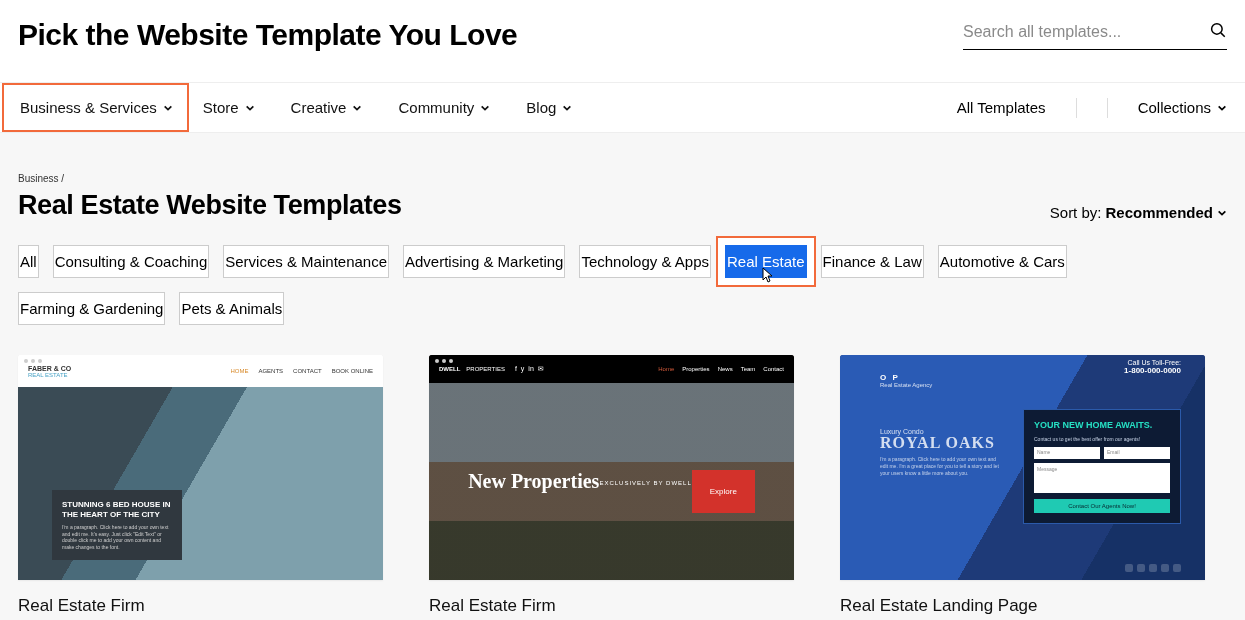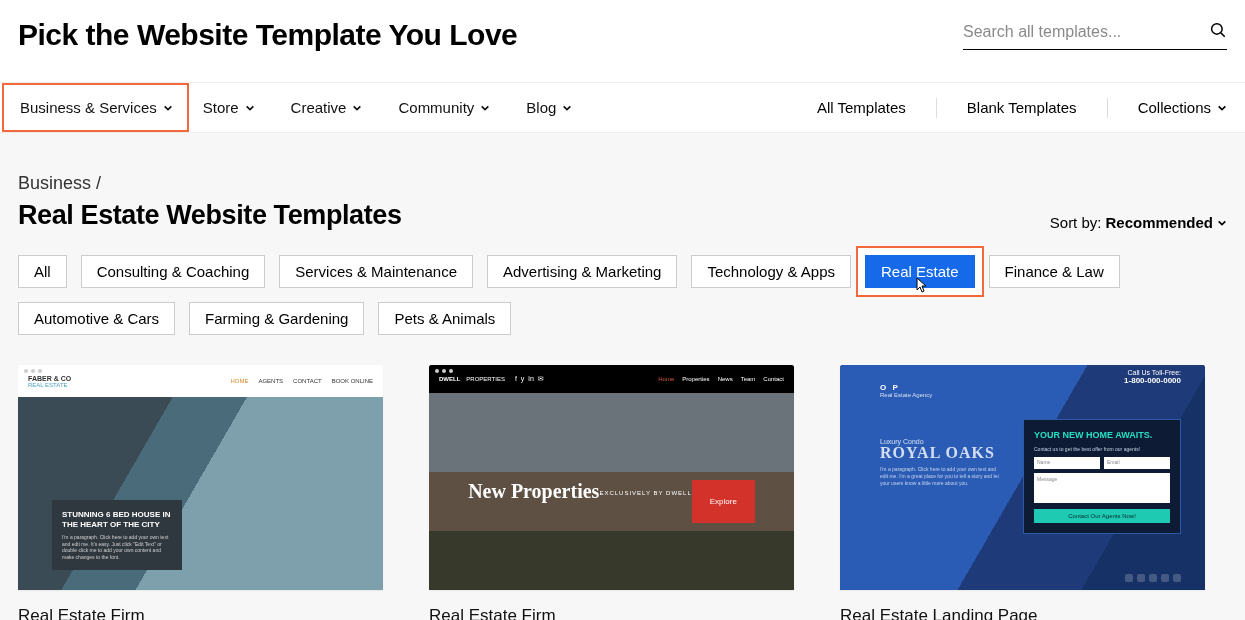--- a/index.html
+++ b/index.html
@@ -85,21 +85,21 @@
     color: #2a72d6;
   }
   .highlight-box-nav .nav-item { margin-right: 0; padding: 14px 0; }
 
   .content {
     background: #f7f7f7;
     padding: 40px 18px 40px 18px;
     min-height: 480px;
   }
   .crumb {
-    font-size: 18px;
+    font-size: 10px;
     color: #333;
     margin-bottom: 6px;
   }
   .subhead-row {
     display: flex;
     justify-content: space-between;
     align-items: flex-end;
     margin-bottom: 24px;
   }
   .subtitle {
@@ -112,21 +112,21 @@
     display: flex;
     align-items: center;
     gap: 4px;
   }
   .sort b { font-weight: 700; }
 
   .filters { display: flex; flex-wrap: wrap; gap: 14px; margin-bottom: 30px; }
   .chip {
     border: 1px solid #ccc;
     background: #fff;
-    padding: 7px 15px;
+    padding: 7px 1px;
     font-size: 15px;
     color: #000;
     cursor: pointer;
     border-radius: 0;
     position: relative;
   }
   .chip-selected {
     background: #166aea;
     color: #fff;
     border-color: #166aea;
@@ -278,23 +278,20 @@
             <polyline points="2,4 6,8 10,4"></polyline>
           </svg></span>
     </span>
   </div>
 
   <div class="nav-right">
     <span class="nav-link">
       <span>All Templates</span>
     </span>
     <span class="divider"></span>
-    <span class="nav-link">
-      <span>Blank Templates</span>
-    </span>
     <span class="divider"></span>
     <span class="nav-link">
       <span>Collections</span>
       <span class="chev"><svg viewBox="0 0 12 12">
             <polyline points="2,4 6,8 10,4"></polyline>
           </svg></span>
     </span>
   </div>
 </div>
 

